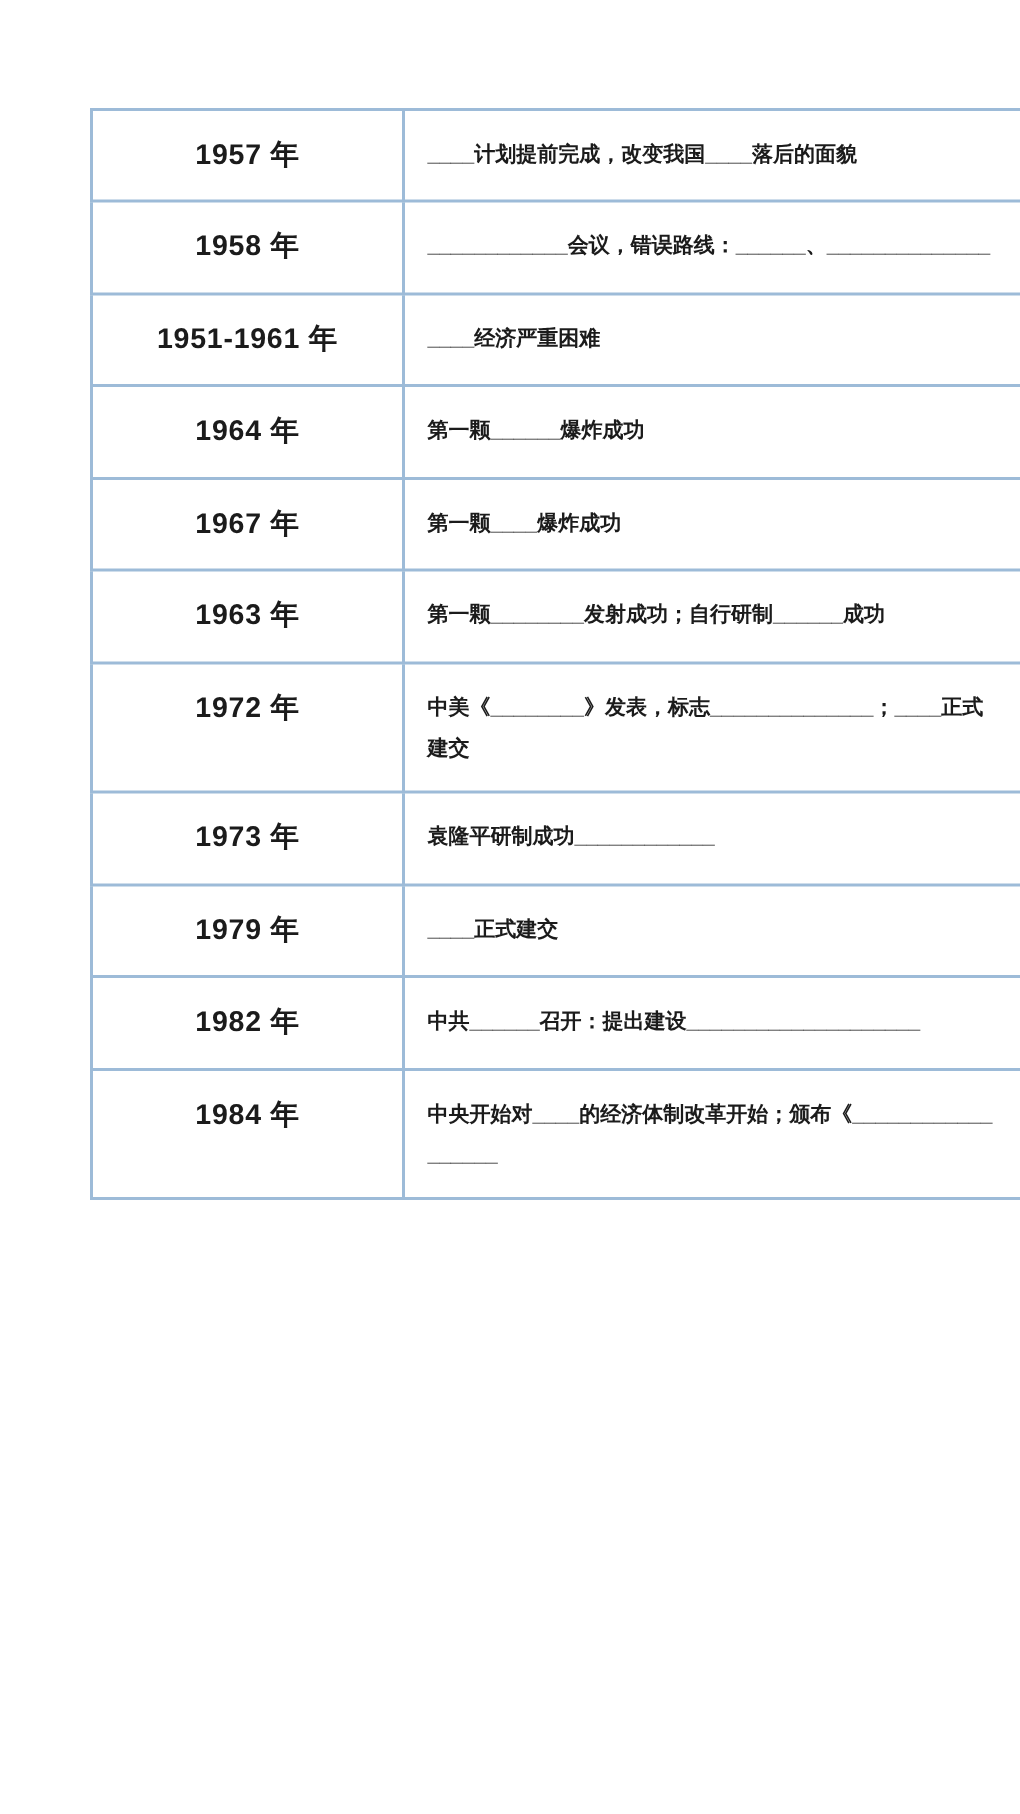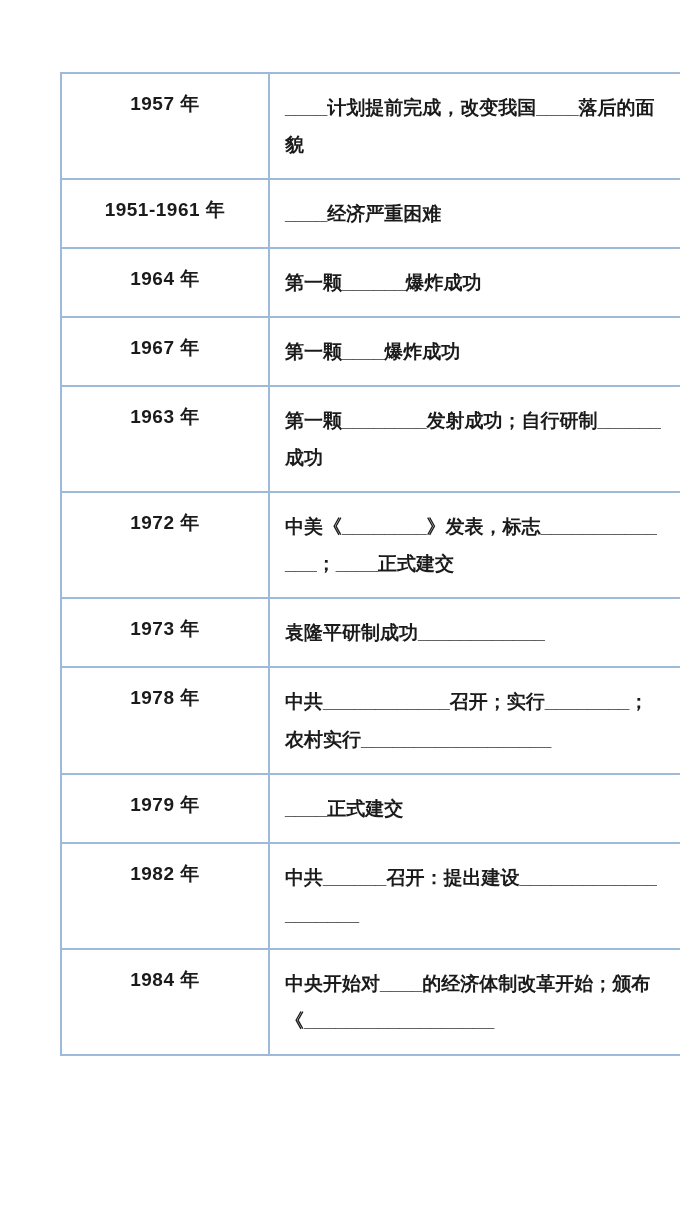--- a/index.html
+++ b/index.html
@@ -38,38 +38,42 @@
     font-size: 19px;
     font-weight: 700;
     letter-spacing: 0.5px;
     padding: 12px 4px 10px 4px;
     line-height: 1.55;
     white-space: nowrap;
   }
   td.event-cell {
     width: 380px;
     text-align: left;
-    font-size: 19px;
+    font-size: 14px;
     font-weight: 600;
     padding: 12px 8px 10px 10px;
     line-height: 1.95;
     word-break: break-all;
   }
   .pad-2 { min-height: 96px; }
   .pad-3 { min-height: 140px; }
 </style>
 </head>
 <body>
 
 <div class="sheet">
   <table class="timeline">
     <tbody>
       <tr>
         <td class="year-cell">1957 年</td>
         <td class="event-cell">____计划提前完成，改变我国____落后的面貌</td>
+      </tr>
+      <tr>
+        <td class="year-cell">1958 年</td>
+        <td class="event-cell">____________会议，错误路线：______、______________</td>
       </tr>
       <tr>
         <td class="year-cell pad-3">1951-1961 年</td>
         <td class="event-cell pad-3">____经济严重困难</td>
       </tr>
       <tr>
         <td class="year-cell">1964 年</td>
         <td class="event-cell">第一颗______爆炸成功</td>
       </tr>
       <tr>
@@ -82,24 +86,20 @@
       </tr>
       <tr>
         <td class="year-cell">1972 年</td>
         <td class="event-cell">中美《________》发表，标志______________；____正式建交</td>
       </tr>
       <tr>
         <td class="year-cell">1973 年</td>
         <td class="event-cell">袁隆平研制成功____________</td>
       </tr>
       <tr>
-        <td class="year-cell pad-3">1978 年</td>
-        <td class="event-cell pad-3">中共____________召开；实行________；农村实行__________________</td>
-      </tr>
-      <tr>
         <td class="year-cell">1979 年</td>
         <td class="event-cell">____正式建交</td>
       </tr>
       <tr>
         <td class="year-cell pad-2">1982 年</td>
         <td class="event-cell pad-2">中共______召开：提出建设____________________</td>
       </tr>
       <tr>
         <td class="year-cell pad-2">1984 年</td>
         <td class="event-cell pad-2">中央开始对____的经济体制改革开始；颁布《__________________</td>

